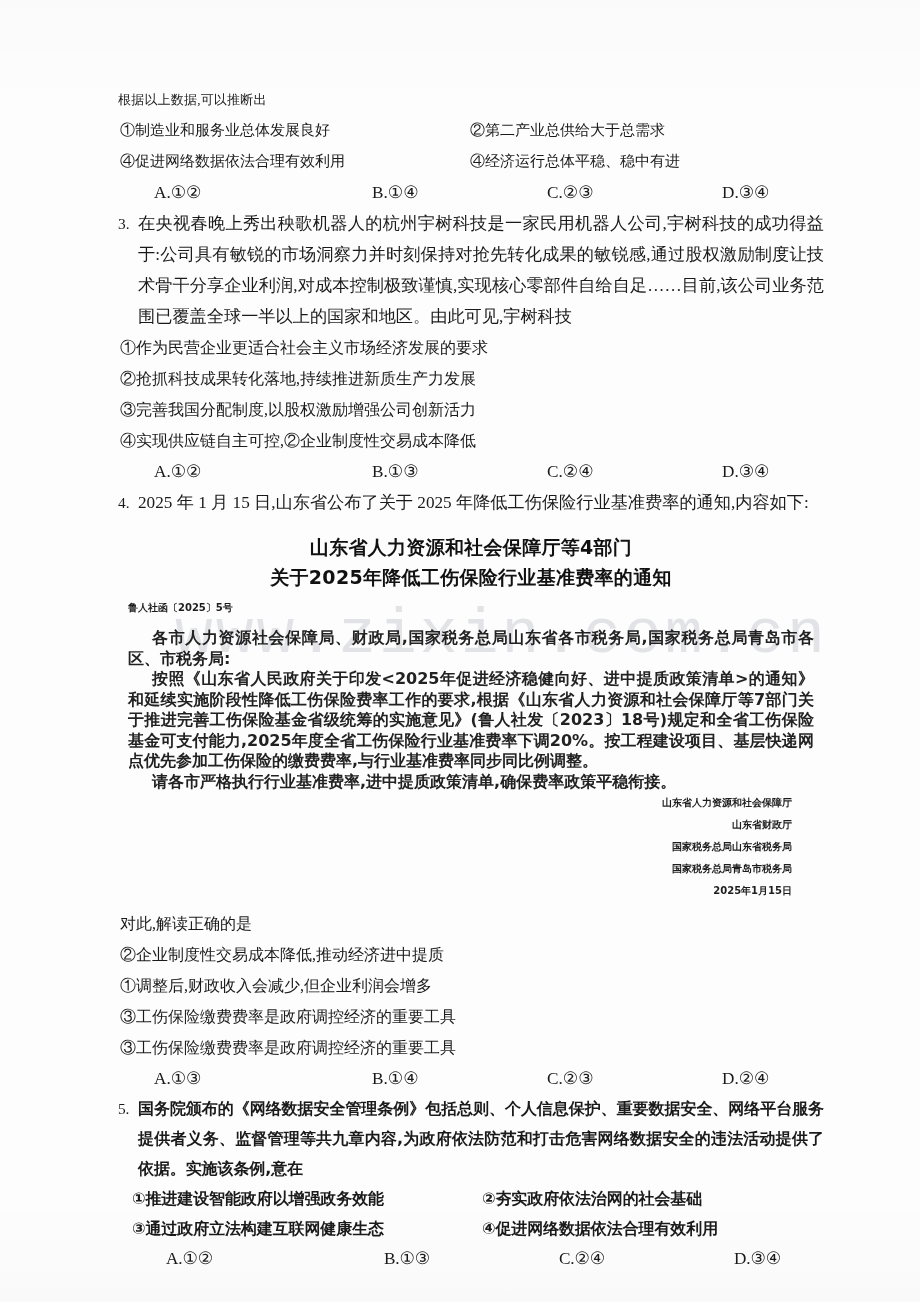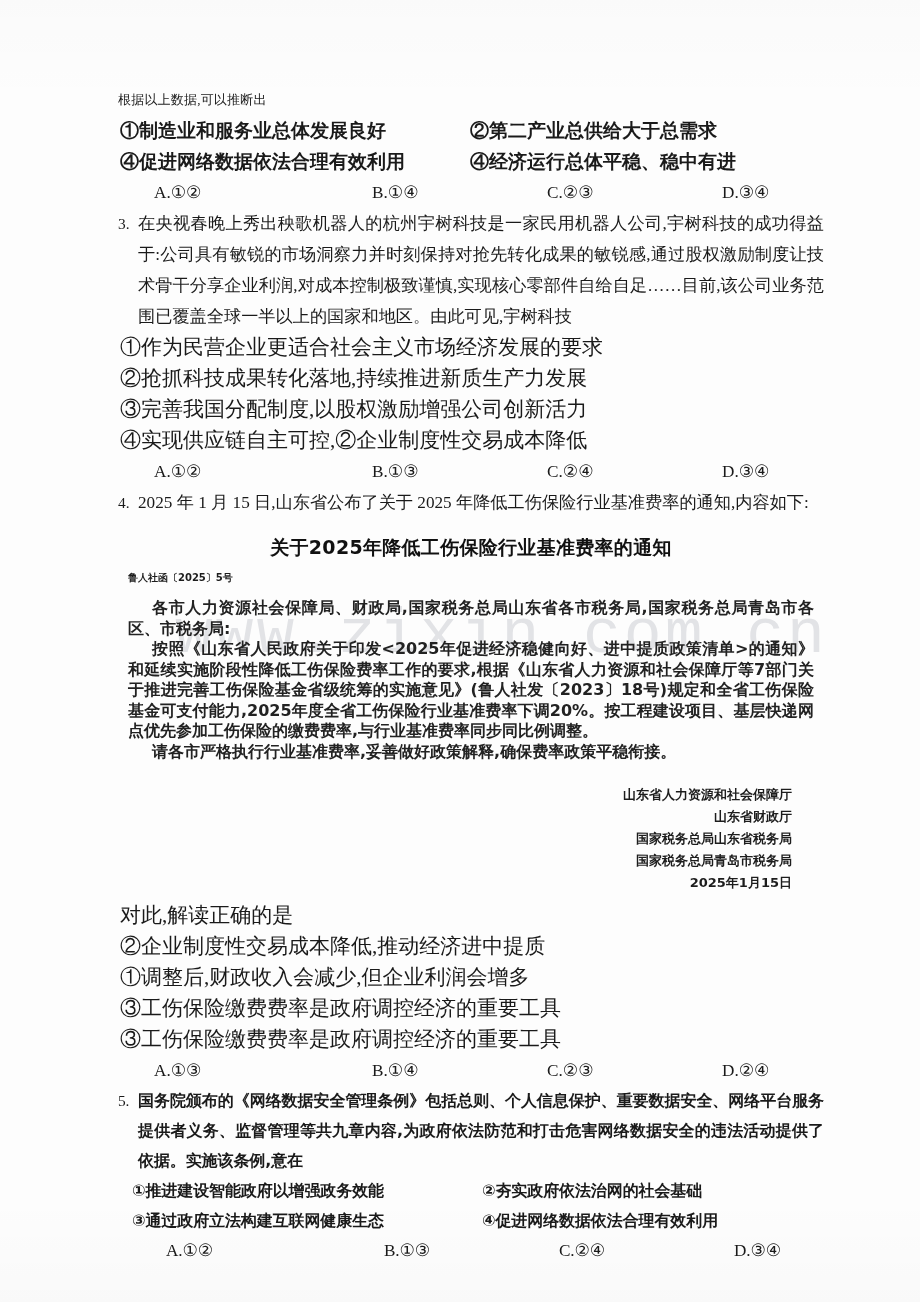--- a/index.html
+++ b/index.html
@@ -61,29 +61,28 @@
     font-size: 17.2px;
     line-height: 31px;
     padding-left: 2px;
   }
   .choices .c { white-space: nowrap; margin-left: 34px; }
 
   
   .two-col {
     display: grid;
     grid-template-columns: 350px auto;
-    font-size: 19px;
+    font-size: 15px;
     line-height: 31px;
     padding-left: 2px;
-    font-weight: bold;
   }
   .two-col .cell { white-space: nowrap; }
 
   .one-col {
-    font-size: 21px;
+    font-size: 16px;
     line-height: 31px;
     padding-left: 2px;
     white-space: nowrap;
   }
 
   
   .notice {
     position: relative;
     margin: 14px 0 0 0;
     padding: 0 10px;
@@ -111,26 +110,25 @@
     line-height: 20.5px;
     font-weight: bold;
     color: #222;
     margin-top: 13px;
     text-align: justify;
   }
   .notice-body p { margin: 0; }
   .notice-body p.indent { text-indent: 24px; }
   .notice-sign {
     font-family: "DejaVu Sans", "Liberation Sans", sans-serif;
-    font-size: 13px;
+    font-size: 10px;
     font-weight: bold;
     line-height: 22px;
     text-align: right;
     color: #1d1d1d;
-    margin-top: 22px;
     padding-right: 22px;
   }
   .notice-sign div { white-space: nowrap; }
 
   
   .q5 .stem, .q5 .two-col, .q5 .choices {
     font-family: "DejaVu Sans", "Liberation Sans", sans-serif;
     font-size: 16px;
     line-height: 30px;
     font-weight: bold;
@@ -210,26 +208,27 @@
       </div>
     </div>
 
     <div>
       <div class="stem">
         <span class="num">4.</span>
         <span class="stem-text">2025 年 1 月 15 日,山东省公布了关于 2025 年降低工伤保险行业基准费率的通知,内容如下:</span>
       </div>
 
       <div class="notice">
+        <div class="notice-title">山东省人力资源和社会保障厅等4部门</div>
         <div class="notice-title">关于2025年降低工伤保险行业基准费率的通知</div>
         <div class="notice-docnum">鲁人社函〔2025〕5号</div>
         <div class="notice-body">
           <p class="indent">各市人力资源社会保障局、财政局,国家税务总局山东省各市税务局,国家税务总局青岛市各区、市税务局:</p>
           <p class="indent">按照《山东省人民政府关于印发&lt;2025年促进经济稳健向好、进中提质政策清单&gt;的通知》和延续实施阶段性降低工伤保险费率工作的要求,根据《山东省人力资源和社会保障厅等7部门关于推进完善工伤保险基金省级统筹的实施意见》(鲁人社发〔2023〕18号)规定和全省工伤保险基金可支付能力,2025年度全省工伤保险行业基准费率下调20%。按工程建设项目、基层快递网点优先参加工伤保险的缴费费率,与行业基准费率同步同比例调整。</p>
-          <p class="indent">请各市严格执行行业基准费率,妥善做好政策解释,确保费率政策平稳衔接。</p>
+          <p class="indent">请各市严格执行行业基准费率,进中提质政策清单,确保费率政策平稳衔接。</p>
         </div>
         <div class="notice-sign">
           <div>山东省人力资源和社会保障厅</div>
           <div>山东省财政厅</div>
           <div>国家税务总局山东省税务局</div>
           <div>国家税务总局青岛市税务局</div>
           <div>2025年1月15日</div>
         </div>
       </div>
 

